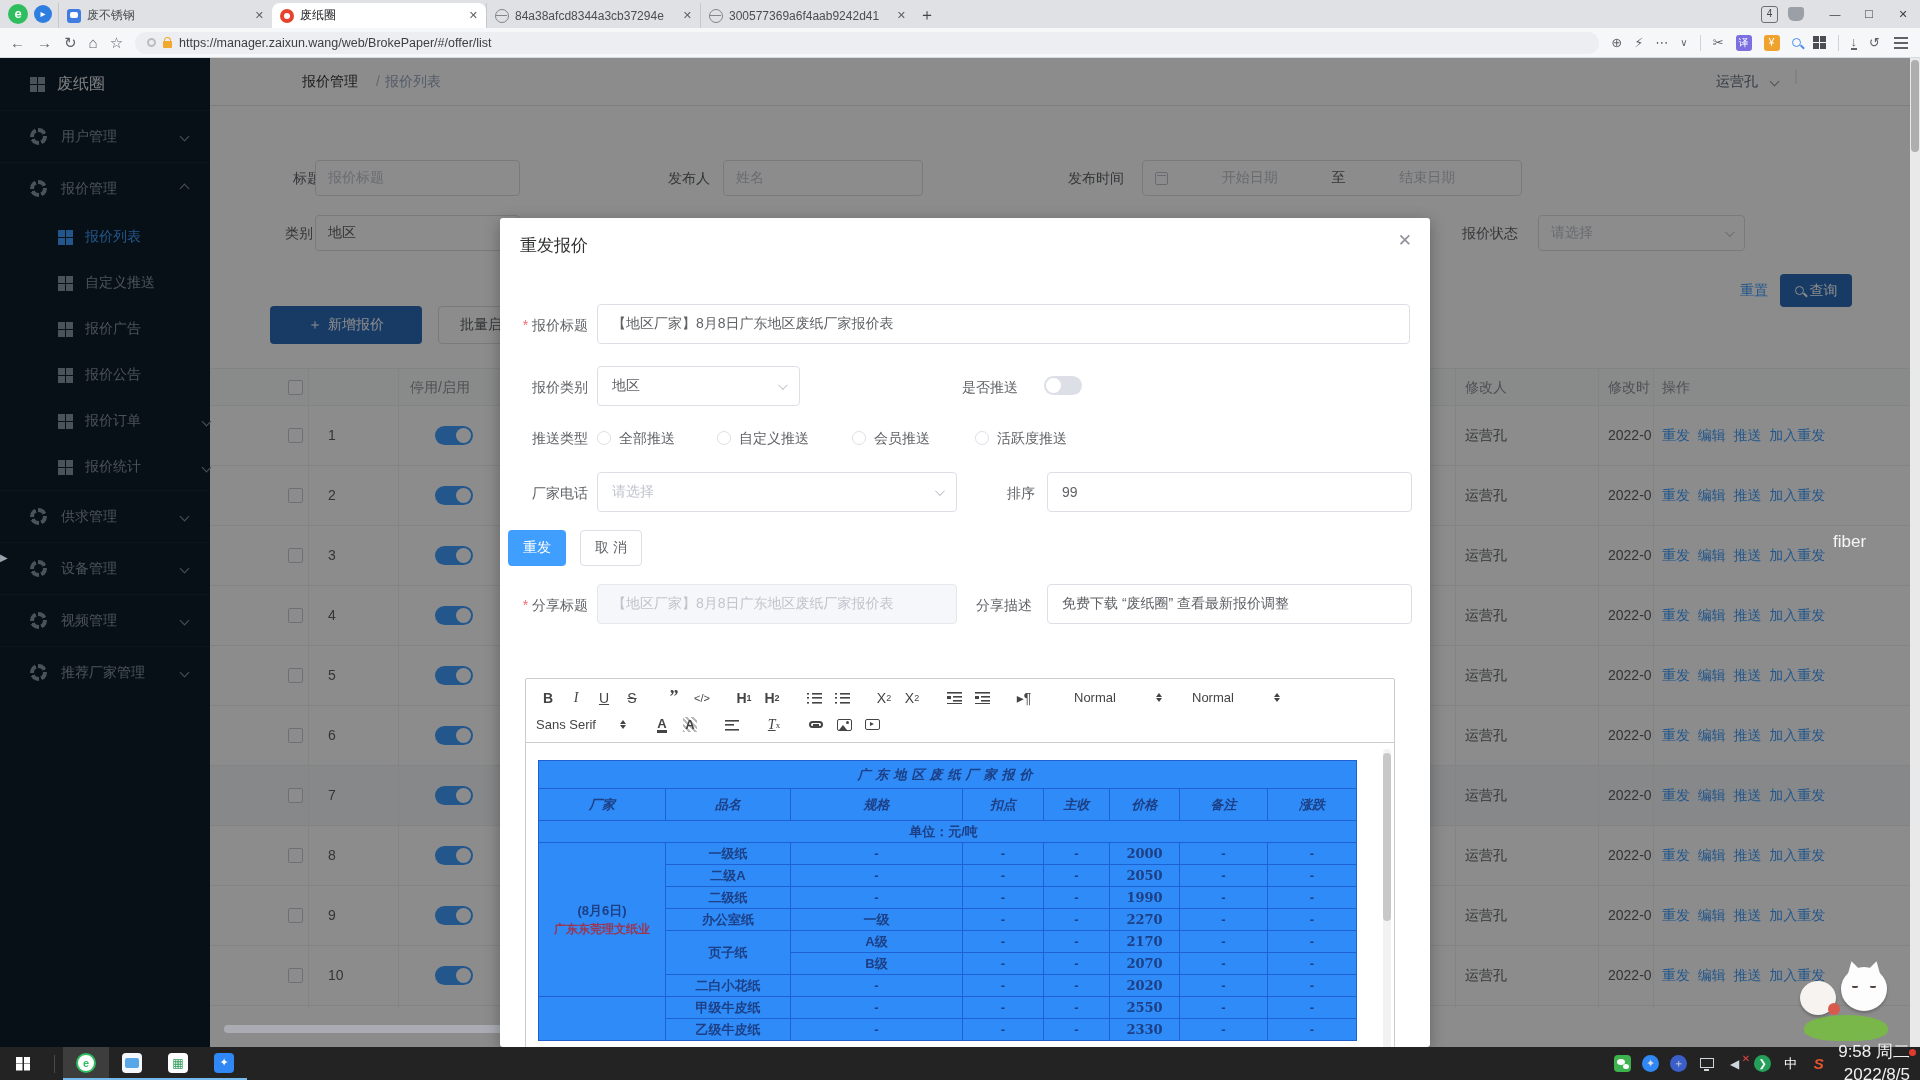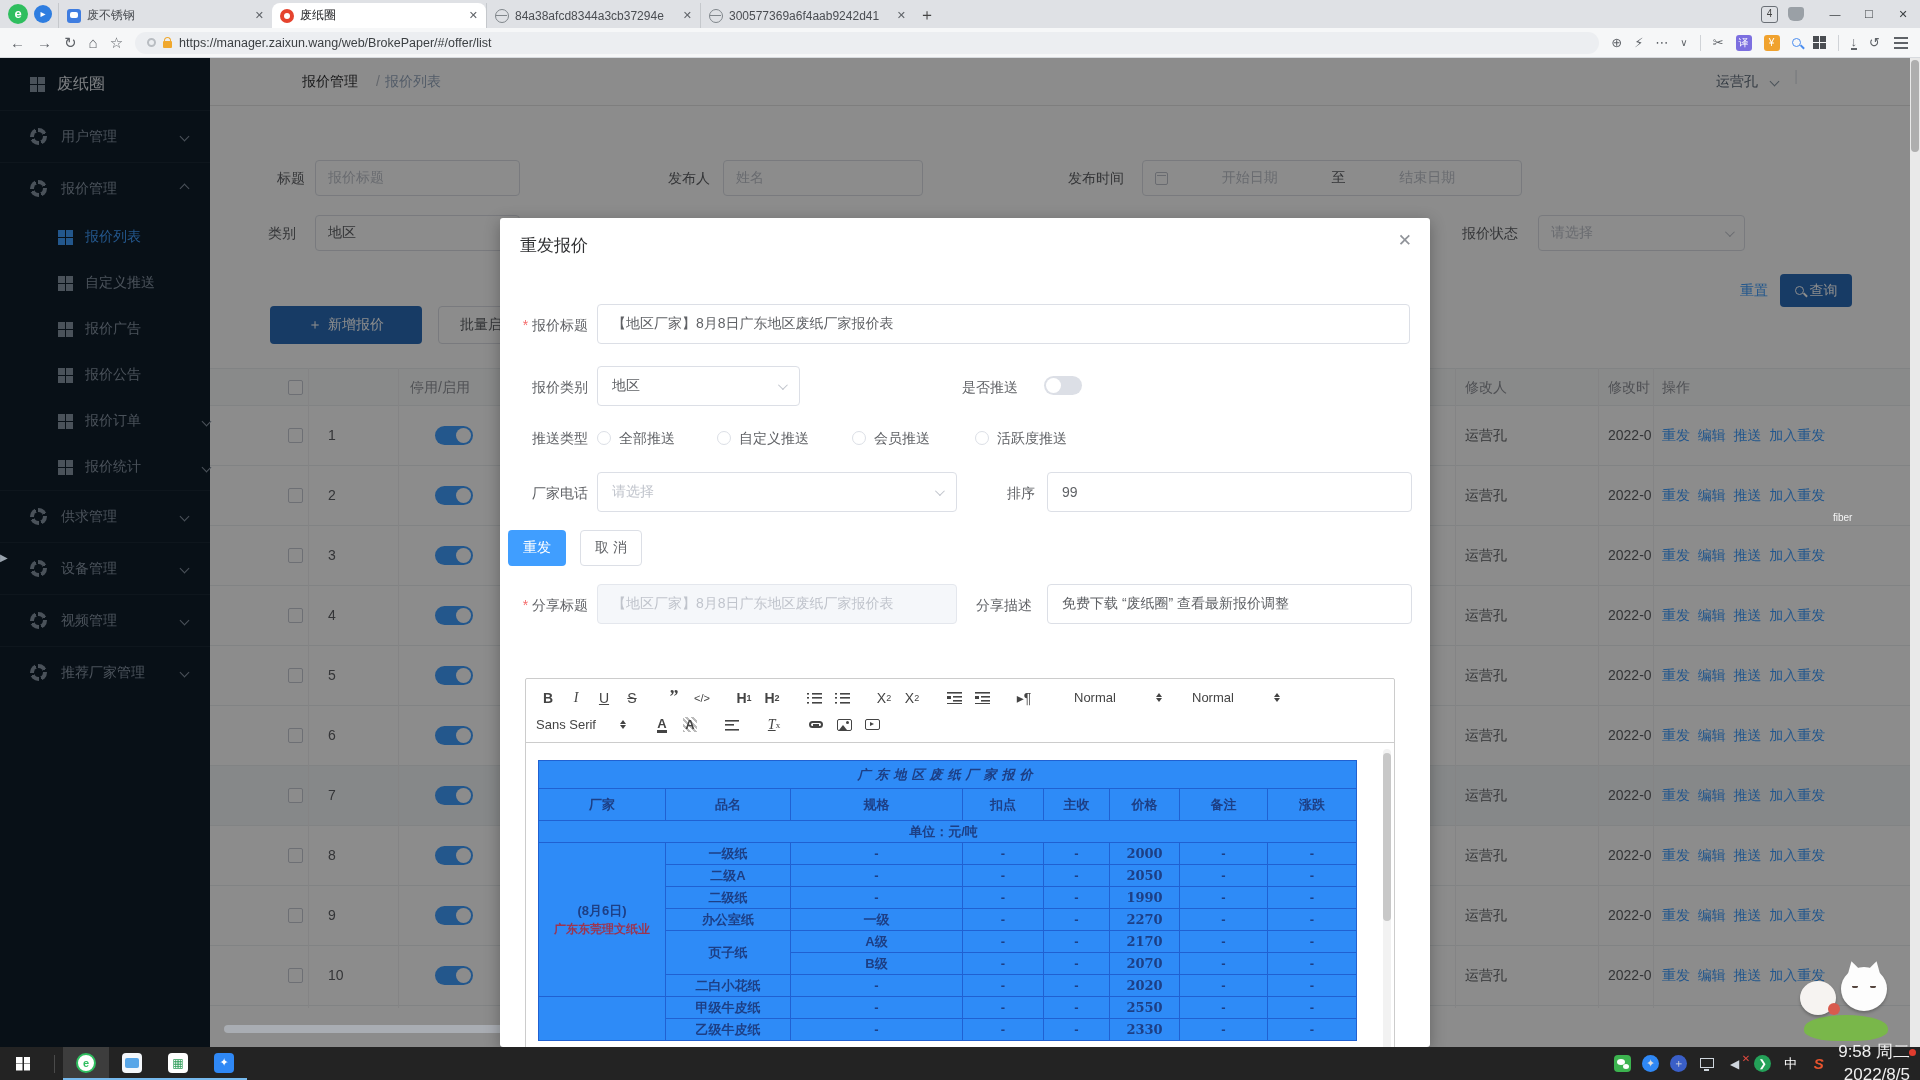--- a/index.html
+++ b/index.html
@@ -125,33 +125,33 @@
 .ic-bgA{font-weight:bold;line-height:1;font-size:13px;background:repeating-linear-gradient(45deg,#bbb 0 2px,#fff 2px 4px);padding:1px 2px}
 .qcontent{position:relative;height:494px;overflow:hidden}
 .qscroll{position:absolute;right:3px;top:6px;width:8px;height:480px;background:#f2f2f2;border-radius:4px}
 .qthumb{position:absolute;left:0;top:4px;width:8px;height:168px;background:#c8c8c8;border-radius:4px}
 
 
 .qtable-wrap{position:absolute;left:12px;top:17px;width:818px;background:#2e8bf7}
 table.qt{border-collapse:collapse;table-layout:fixed;width:818px}
 table.qt td{border:1px solid #2061d2;color:#1d3f85;font-size:13px;text-align:center;font-weight:bold;overflow:hidden;white-space:nowrap}
 td.qtitle{height:28px;font-family:"DejaVu Serif","Liberation Serif",serif;font-style:italic;font-size:17px;letter-spacing:5px;color:#a33a63}
-td.qhead{height:32px;font-family:"DejaVu Serif","Liberation Serif",serif;font-size:15px;color:#123a7c}
+td.qhead{height:32px;font-family:"DejaVu Serif","Liberation Serif",serif;font-style:italic;font-size:15px;color:#123a7c}
 td.qunit{height:22px;text-align:right;padding-right:8px;font-size:11px;color:#35407e}
 td.qcell{height:22px}
 td.qprice{font-size:15px;font-family:"DejaVu Serif","Liberation Serif",serif;color:#16347e}
 td.qsupp{color:#c03b45;font-size:13px;line-height:1.5}
 td.qsupp .sname{font-size:12px;color:#9c3550}
 .qdash{color:#2a5eb5}
 
 
 .page-scroll{position:absolute;right:0;top:0;width:10px;height:100%;background:#e9e9e9;z-index:30}
 .page-thumb{position:absolute;left:1px;top:2px;width:8px;height:92px;background:#aeaeae;border-radius:4px}
 .hthumb{position:absolute;left:224px;top:967px;width:386px;height:8px;border-radius:4px;background:#a9adb3;z-index:6}
-.fiber{position:absolute;left:1833px;top:454px;color:#f5f5f5;font-size:10px;z-index:6}
+.fiber{position:absolute;left:1833px;top:474px;color:#f5f5f5;font-size:17px;z-index:6}
 .edge-arrow{position:absolute;left:0px;top:494px;color:#9aa4ae;font-size:10px;z-index:6}
 .mascot{position:absolute;left:1798px;top:905px;width:95px;height:78px;z-index:20}
 .m-leaf{position:absolute;left:6px;bottom:0;width:84px;height:26px;background:#79b74a;border-radius:50% 50% 40% 40%}
 .m-cat{position:absolute;right:6px;top:4px;width:46px;height:44px;background:#fdfdfd;border-radius:50%;box-shadow:0 2px 3px rgba(0,0,0,.25)}
 .m-cat::before,.m-cat::after{content:"";position:absolute;top:-6px;border-left:7px solid transparent;border-right:7px solid transparent;border-bottom:12px solid #fdfdfd}
 .m-cat::before{left:5px;transform:rotate(-15deg)}
 .m-cat::after{right:5px;transform:rotate(15deg)}
 .m-eye{position:absolute;top:18px;width:6px;height:3px;border-bottom:2px solid #55453e;border-radius:50%}
 .m-cat2{position:absolute;left:2px;top:18px;width:36px;height:34px;background:#f6f3f1;border-radius:50%;box-shadow:0 2px 3px rgba(0,0,0,.25)}
 .m-red{position:absolute;left:30px;top:40px;width:12px;height:12px;background:#d85a4e;border-radius:50%}
@@ -324,38 +324,38 @@
         <span class="abs crumb1" style="left:92px;top:15px">报价管理</span>
         <span class="abs crumb-sep" style="left:158px;top:15px">/</span>
         <span class="abs crumb2" style="left:175px;top:15px">报价列表</span>
         
         <span class="abs lbl" style="right:152px;top:15px;color:#5a6877">运营孔</span>
         <span class="abs chev" style="right:132px;top:20px;border-color:#8a97a5"></span>
         <span class="abs" style="right:112px;top:10px;color:#dcdfe6">|</span>
         <span class="abs power" style="right:66px;top:14px"></span>
       </div>
 
-      <span class="abs lbl" style="left:67px;top:112px">标题</span>
+      <span class="abs lbl" style="left:83px;top:112px">标题</span>
       <div class="abs inp" style="left:105px;top:102px;width:205px;height:36px">
         <span class="ph">报价标题</span>
       </div>
       <span class="abs lbl" style="left:458px;top:112px">发布人</span>
       <div class="abs inp" style="left:513px;top:102px;width:200px;height:36px">
         <span class="ph">姓名</span>
       </div>
       <span class="abs lbl" style="left:858px;top:112px">发布时间</span>
       <div class="abs inp" style="left:932px;top:102px;width:380px;height:36px;justify-content:space-between">
         <span class="ic-cal"></span>
         <span class="ph">开始日期</span>
         <span style="color:#606266">至</span>
         <span class="ph">结束日期</span>
         <span></span>
       </div>
 
-      <span class="abs lbl" style="left:58px;top:167px">类别</span>
+      <span class="abs lbl" style="left:75px;top:167px">类别</span>
       <div class="abs inp" style="left:105px;top:157px;width:205px;height:36px">
         <span>地区</span>
         <span class="selcaret"></span>
       </div>
       <span class="abs lbl" style="left:1252px;top:167px">报价状态</span>
       <div class="abs inp" style="left:1328px;top:157px;width:207px;height:36px">
         <span class="ph">请选择</span>
         <span class="selcaret"></span>
       </div>
 

